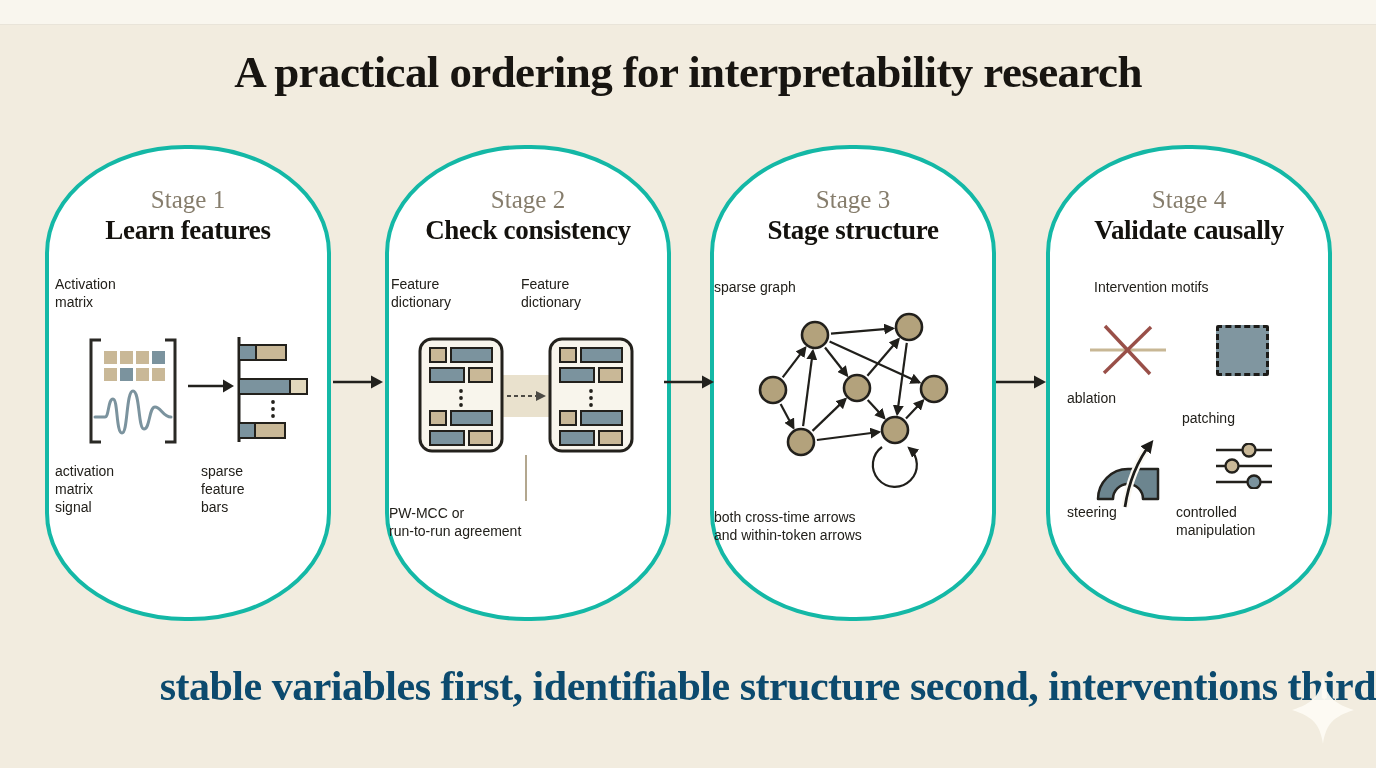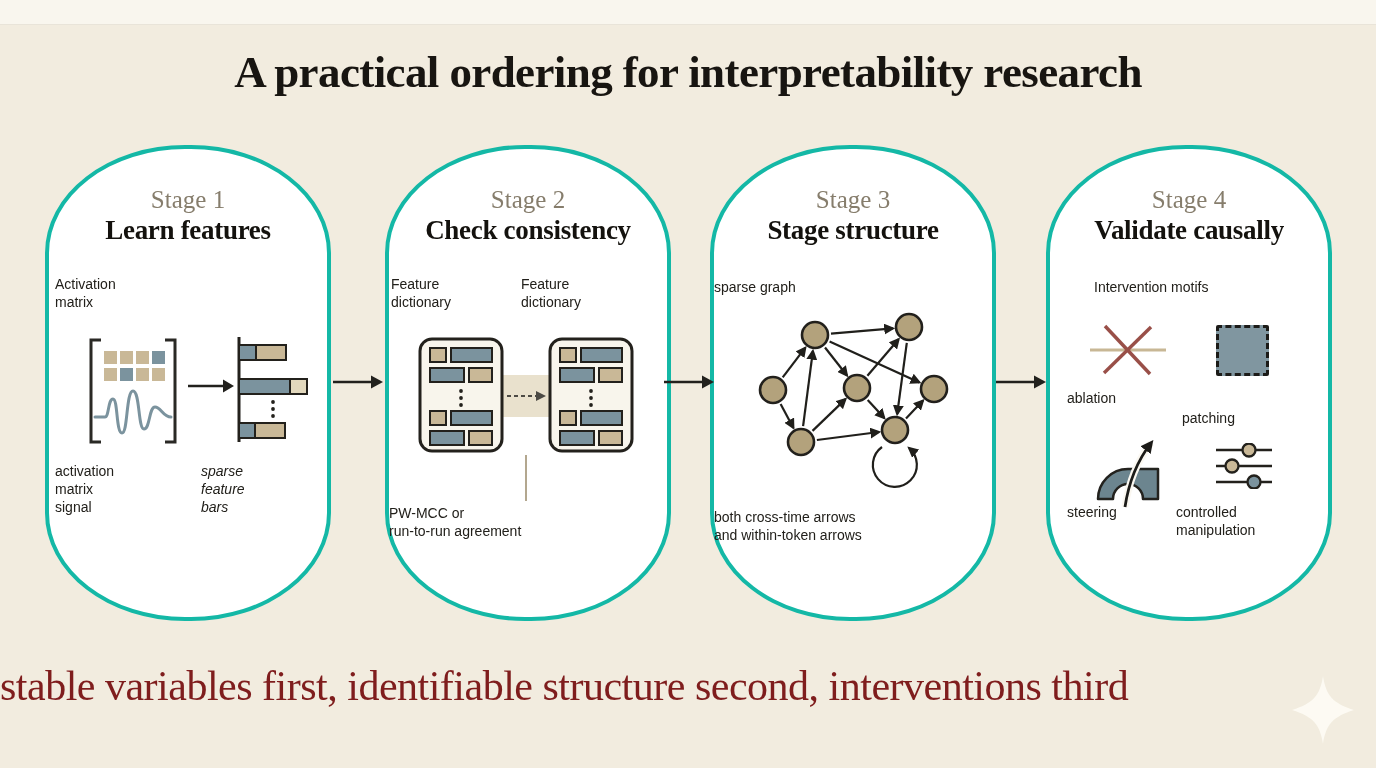--- a/index.html
+++ b/index.html
@@ -40,23 +40,23 @@
   .band{
     position:absolute;left:113px;top:226px;width:47px;height:42px;background:#e9e1cd;
     display:flex;align-items:center;justify-content:center;
   }
   .vline{position:absolute;left:136px;top:306px;width:2px;height:46px;background:#b3a78f;}
   .patch-square{
     position:absolute;left:166px;top:176px;width:53px;height:51px;
     background:#8096a0;border:3px dashed #1c1b18;border-radius:2px;
   }
   .footer-text{
-    position:absolute;top:662px;left:0;width:100%;text-align:left;
-    font-family:"Liberation Serif","DejaVu Serif",serif;font-size:42px;font-weight:400;
-    color:#7f1d1d;letter-spacing:-0.5px;
+    position:absolute;top:662px;left:0;width:100%;text-align:right;
+    font-family:"Liberation Serif","DejaVu Serif",serif;font-size:42px;font-weight:700;
+    color:#0c4a6e;letter-spacing:-0.5px;
   }
   .sparkle{position:absolute;left:1292px;top:676px;}
 </style>
 </head>
 <body>
 
 <div class="canvas">
   <div class="top-strip"></div>
 
   <div class="main-title">A practical ordering for interpretability research</div>
@@ -95,21 +95,21 @@
       <circle cx="38" cy="67" r="1.9" fill="#23211c"></circle>
         <circle cx="38" cy="74" r="1.9" fill="#23211c"></circle>
         <circle cx="38" cy="81" r="1.9" fill="#23211c"></circle>
       <rect x="4" y="88" width="16" height="15" fill="#7b939e" stroke="#23211c" stroke-width="2"></rect>
       <rect x="20" y="88" width="30" height="15" fill="#c9b897" stroke="#23211c" stroke-width="2"></rect>
     </svg>
 
     <div class="cap" style="top:314px;left:6px;width:160px;">activation
 matrix
 signal</div>
-    <div class="cap" style="top:314px;left:152px;width:140px;font-style:italic;">sparse
+    <div class="cap" style="top:314px;left:152px;width:140px;">sparse
 feature
 bars</div>
   </div>
 
   <div class="pill" id="pill-2">
     <div class="stage-label">Stage 2</div>
     <div class="stage-title">Check consistency</div>
     <div class="cap" style="top:127px;left:2px;width:140px;">Feature
 dictionary</div>
     <div class="cap" style="top:127px;left:132px;width:140px;">Feature

